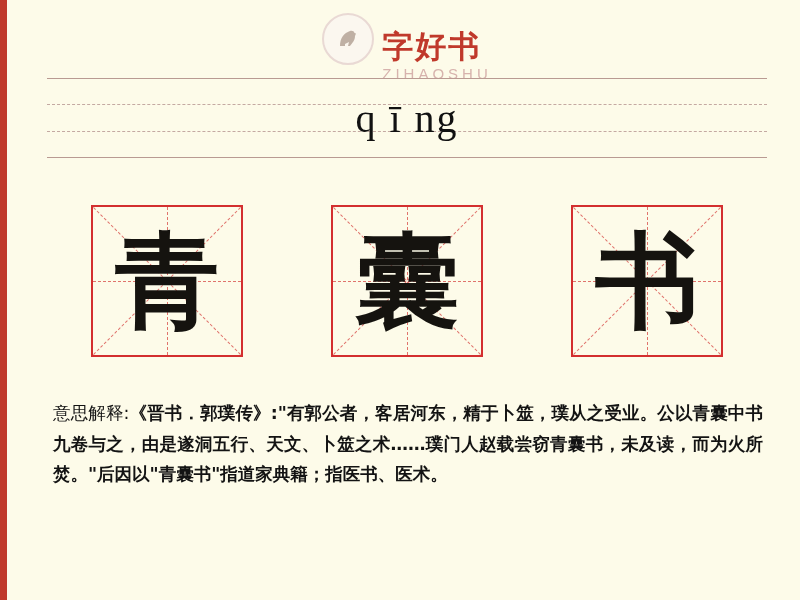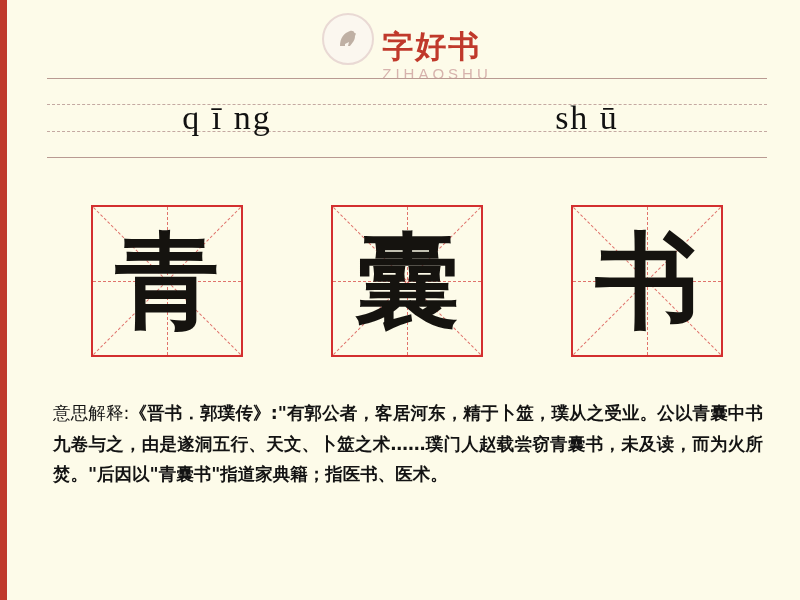--- a/index.html
+++ b/index.html
@@ -99,21 +99,21 @@
     width: 720px;
     height: 80px;
     display: flex;
   }
   .pinyin-cell {
     flex: 1;
     display: flex;
     align-items: center;
     justify-content: center;
     font-family: "Liberation Serif", serif;
-    font-size: 34px;
+    font-size: 40px;
     color: #111;
     letter-spacing: 2px;
   }
 
   
   .chars-row {
     position: absolute;
     top: 198px;
     left: 40px;
     width: 720px;
@@ -207,21 +207,20 @@
     </div>
   </div>
 
   <div class="pinyin-block">
     <div class="pinyin-line solid pl1"></div>
     <div class="pinyin-line pl2"></div>
     <div class="pinyin-line pl3"></div>
     <div class="pinyin-line solid pl4"></div>
     <div class="pinyin-row">
       <div class="pinyin-cell">q ī ng</div>
-      <div class="pinyin-cell">sh ū</div>
     </div>
   </div>
 
   <div class="chars-row">
     <div class="char-cell-wrap">
       <div class="char-box">
         <div class="mid-h"></div>
         <div class="mid-v"></div>
         <div class="diag1"></div>
         <div class="diag2"></div>

